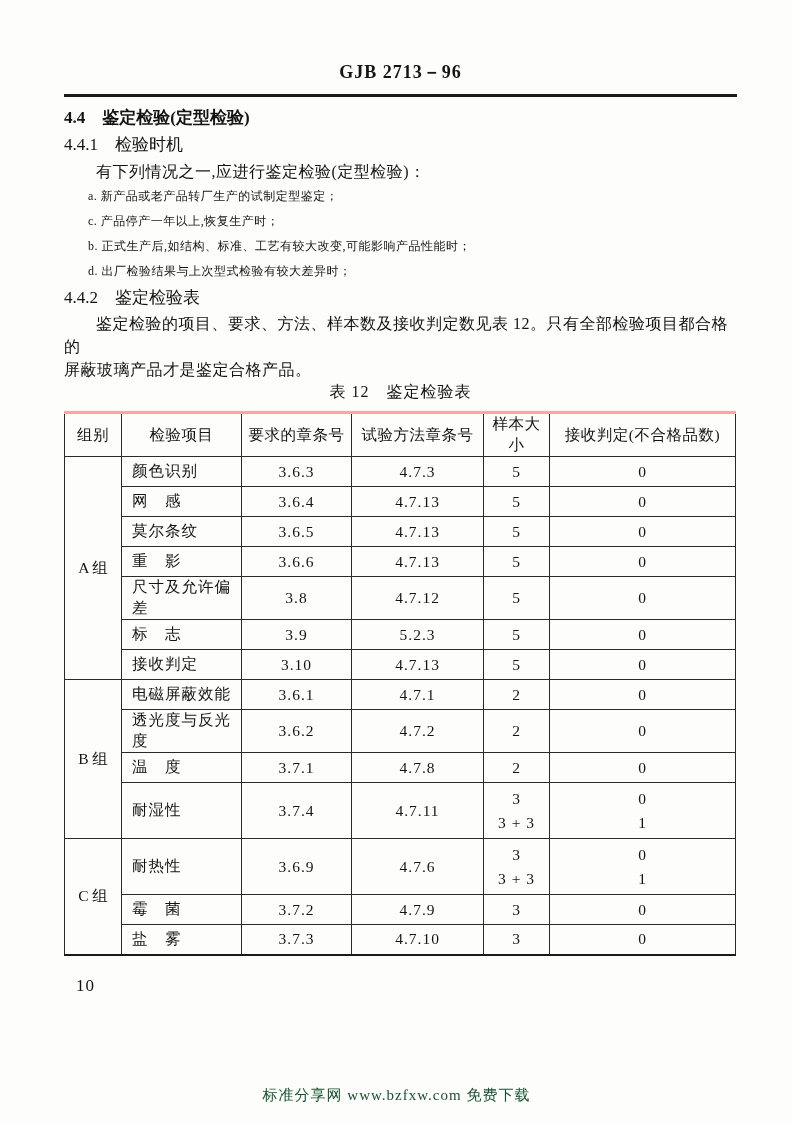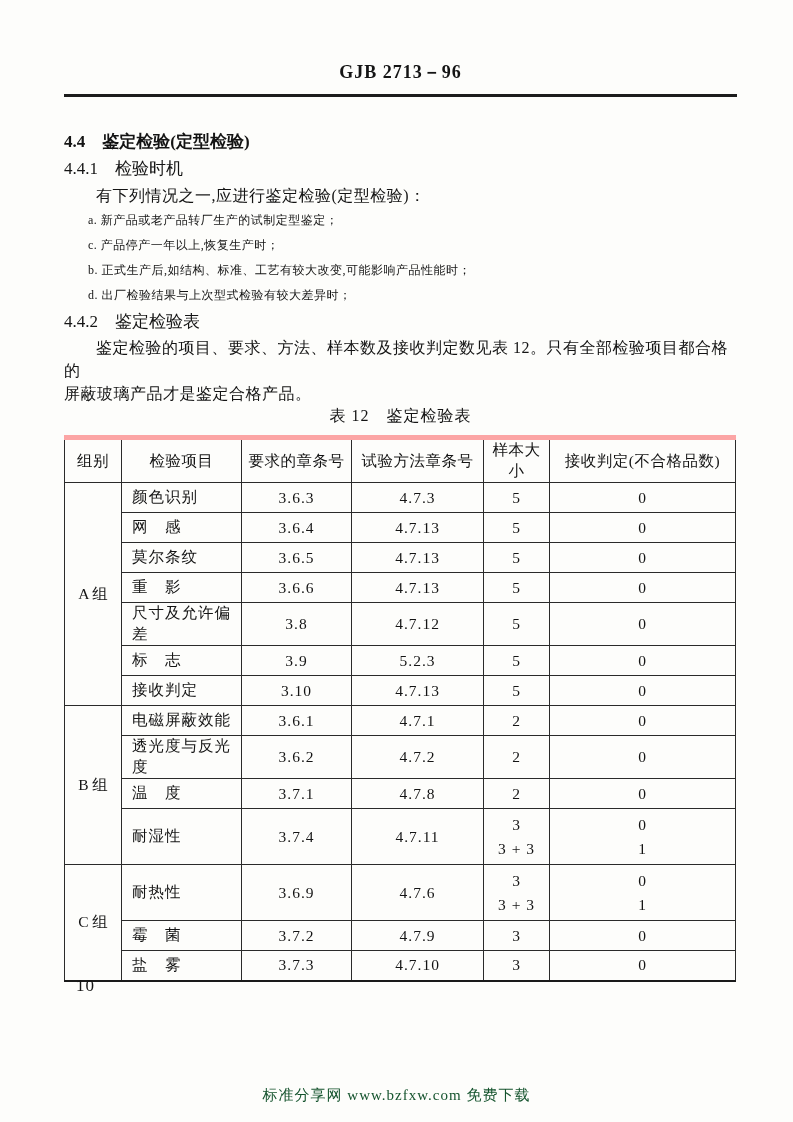--- a/index.html
+++ b/index.html
@@ -24,21 +24,21 @@
     letter-spacing:1px;
     height:24px;
     line-height:24px;
   }
   .header-rule{
     margin-top:10px;
     border-top:3px solid #1c1c1c;
     height:0;
   }
   .h-44{
-    margin-top:32px;
+    margin-top:8px;
     font-weight:bold;
     font-size:17px;
     line-height:26px;
   }
   .h-sub{
     font-size:17px;
     line-height:28px;
   }
   .para-indent{
     font-size:16px;
@@ -66,21 +66,21 @@
     margin-top:0;
     margin-bottom:8px;
     letter-spacing:1px;
   }
   table.insp{
     border-collapse:collapse;
     width:671px;
     table-layout:fixed;
   }
   table.insp{
-    border-top:5px solid #fca5a5;
+    border-top:3px solid #fca5a5;
     border-bottom:2.5px solid #1a1a1a;
   }
   table.insp th, table.insp td{
     border:1.4px solid #2a2a2a;
     font-weight:normal;
     font-size:15.5px;
     text-align:center;
     vertical-align:middle;
     padding:0 2px;
     overflow:hidden;

